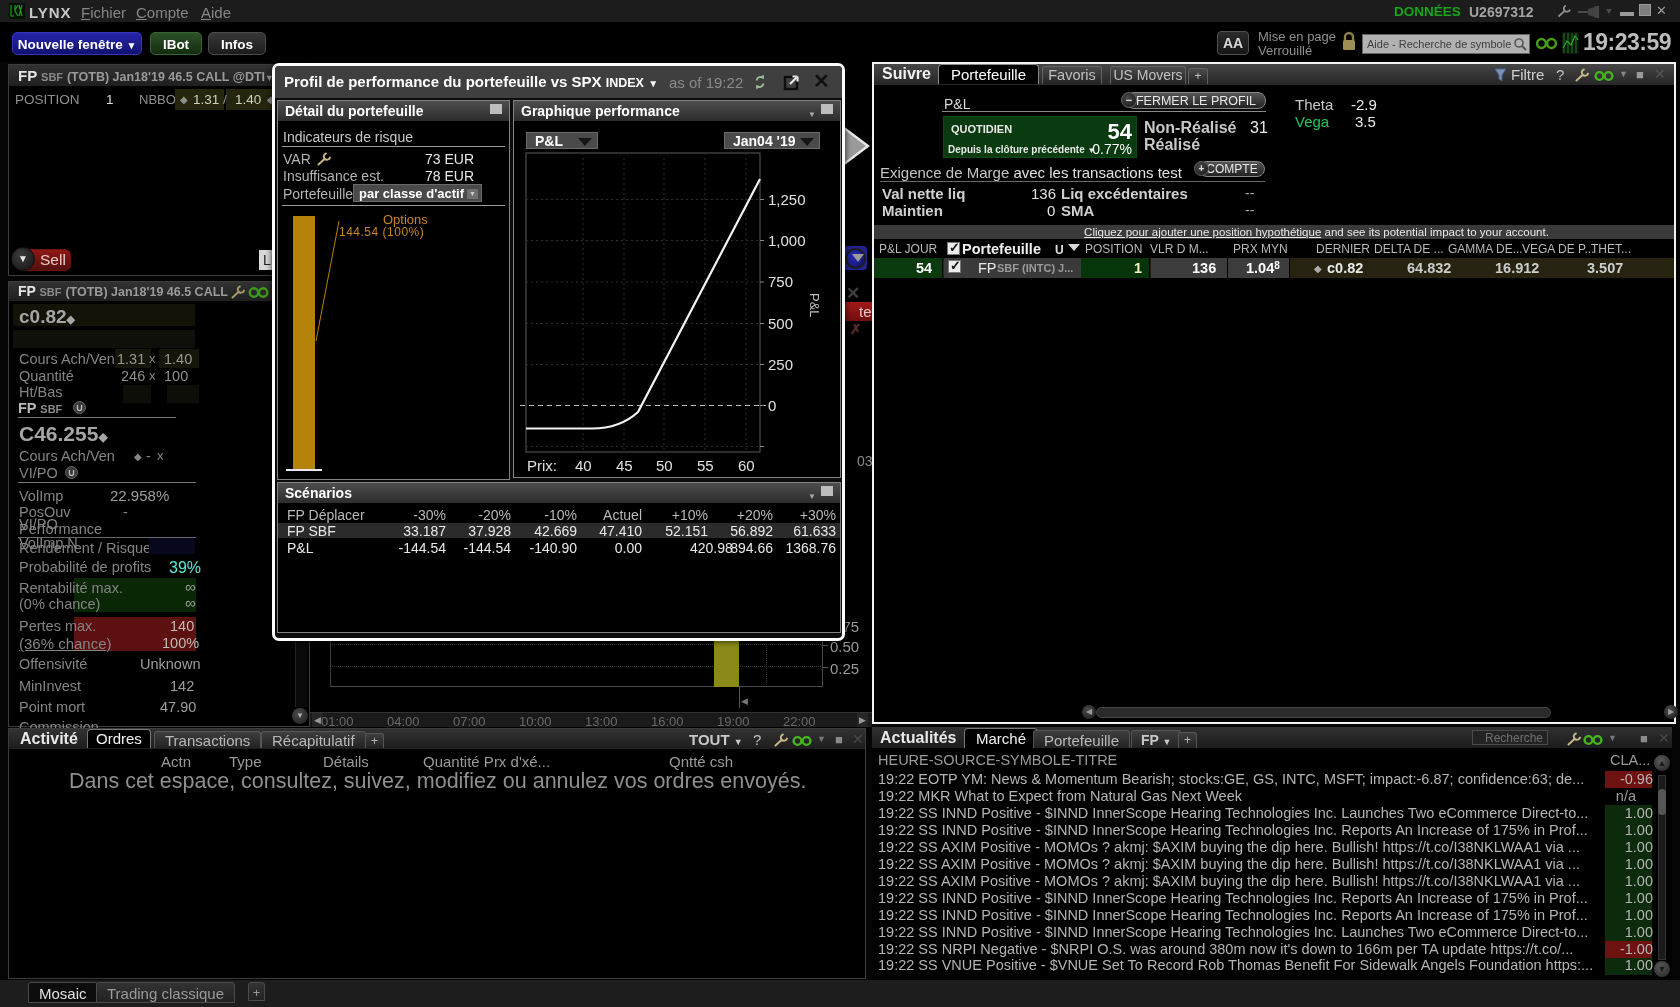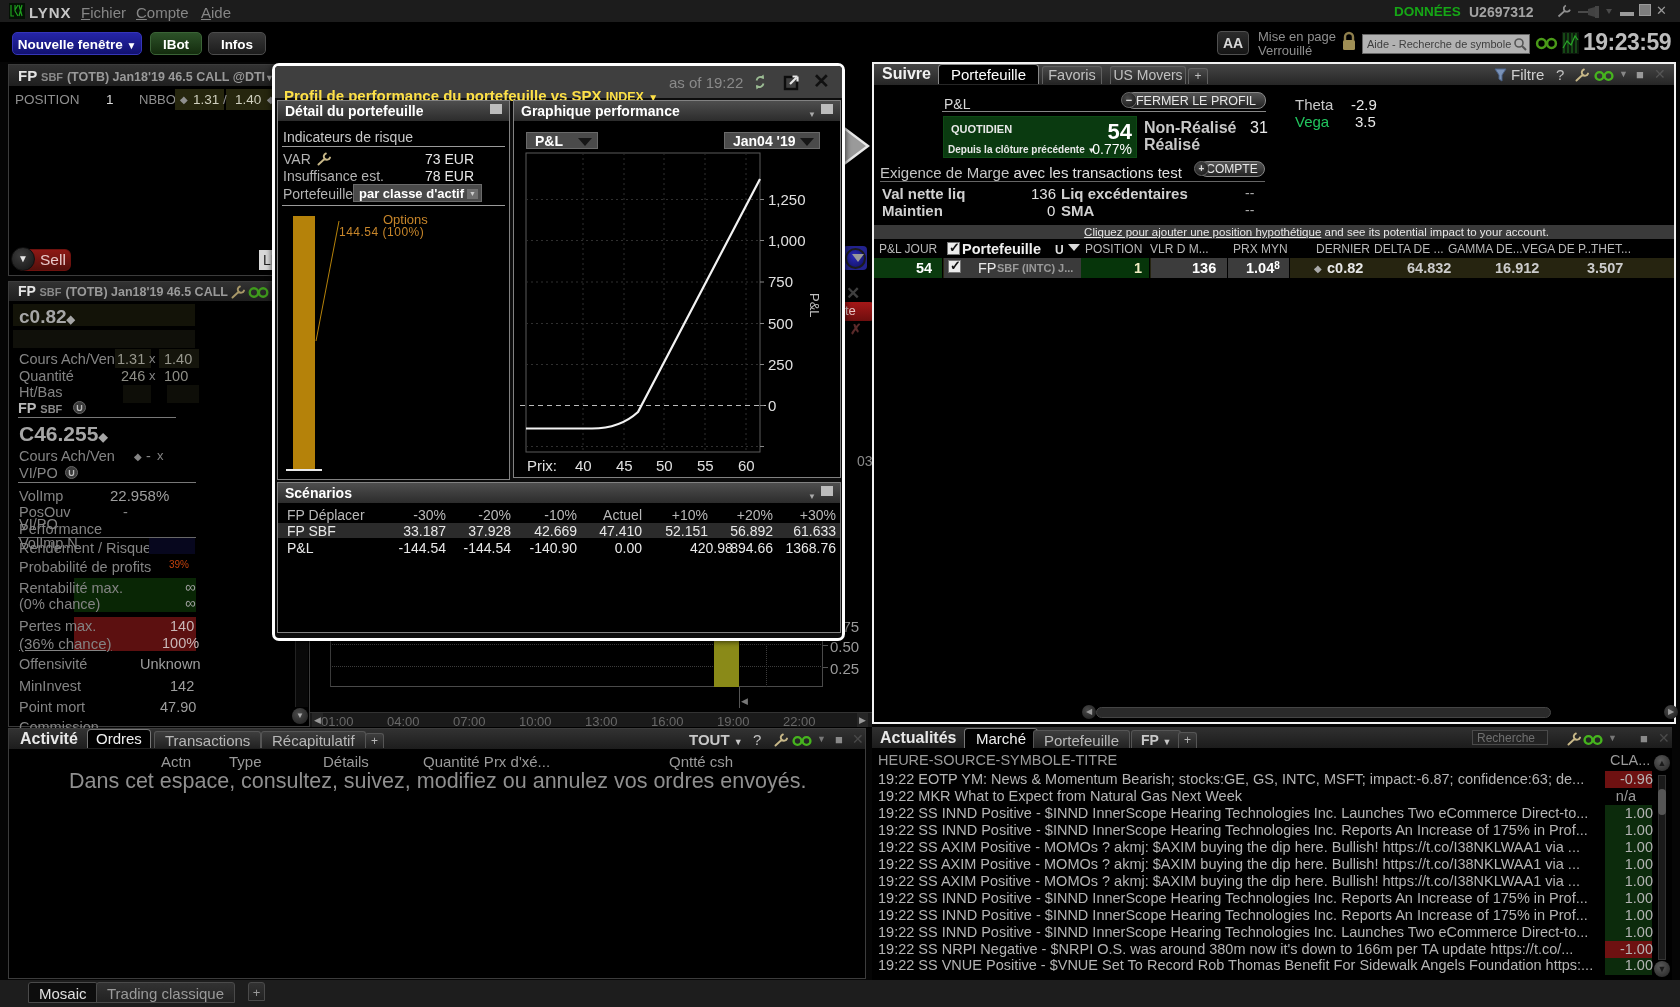--- a/index.html
+++ b/index.html
@@ -153,21 +153,21 @@
     <div class="abs" style="left:101px; top:205px; font-size:15px; color:#9e9e9e;">22.958%</div>
     <div class="abs" style="left:10px; top:222px; font-size:14.5px; color:#848484;">PosOuv</div>
     <div class="abs" style="left:114px; top:222px; font-size:14.5px; color:#848484;">-</div>
     <div class="abs" style="left:10px; top:234px; font-size:14.5px; color:#848484;">VI/PO</div>
     <div class="abs" style="left:10px; top:239px; font-size:14.5px; color:#848484;">Performance</div>
     <div class="abs" style="left:9px; top:255px; width:178px; border-top:1px solid #686868;"></div>
     <div class="abs" style="left:10px; top:253px; font-size:14.5px; color:#848484;">VolImp.N</div>
     <div class="abs" style="left:10px; top:258px; font-size:14.5px; color:#848484;">Rendement / Risque</div>
     <div class="abs" style="left:140px; top:256px; width:46px; height:16px; background:#07071e;"></div>
     <div class="abs" style="left:10px; top:277px; font-size:14.5px; color:#848484;">Probabilité de profits</div>
-    <div class="abs" style="left:160px; top:277px; font-size:10px; color:#c2410c;">39%</div>
+    <div class="abs" style="left:160px; top:277px; font-size:16px; color:#5eead4;">39%</div>
     <div class="abs" style="left:65px; top:296px; width:122px; height:34px; background:#092605;"></div>
     <div class="abs" style="left:10px; top:298px; font-size:14.5px; color:#848484;">Rentabilité max.</div>
     <div class="abs" style="left:176px; top:296px; font-size:15px; color:#9e9e9e;">∞</div>
 
     <div class="abs" style="left:10px; top:314px; font-size:14.5px; color:#848484;">(0% chance)</div>
     <div class="abs" style="left:176px; top:312px; font-size:15px; color:#9e9e9e;">∞</div>
     <div class="abs" style="left:65px; top:335px; width:122px; height:34px; background:#5c1010;"></div>
     <div class="abs" style="left:10px; top:336px; font-size:14.5px; color:#848484;">Pertes max.</div>
     <div class="abs" style="left:161px; top:336px; font-size:14.5px; color:#c8b8b8;">140</div>
 
@@ -187,21 +187,21 @@
 
   <div class="abs" id="midbg" style="left:310px; top:62px; width:562px; height:666px; background:#000;">
 
     <svg class="abs" style="left:530px; top:56px;" width="30" height="56" viewBox="0 0 30 56">
       <path d="M-8 1 L28 28 L-8 55 Z" fill="#9a9a9a" stroke="#e8e8e8" stroke-width="2.5"></path>
     </svg>
     <div class="abs" style="left:533px; top:184px; width:24px; height:24px; background:#23238e; border-radius:4px;"></div>
     <div class="abs" style="left:535px; top:186px; width:21px; height:21px; border-radius:50%; background:radial-gradient(circle at 40% 35%, #2a2ab8, #10105e); border:2px solid #1c1c1c;"></div>
     <div class="abs" style="left:542px; top:192px; width:0; height:0; border-left:6px solid transparent; border-right:6px solid transparent; border-top:8px solid #9a9a9a;"></div>
     <div class="abs" style="left:536px; top:221px; color:#3f3f3f; font-size:17px; font-weight:bold;">✕</div>
-    <div class="abs" style="left:530px; top:240px; width:36px; height:19px; background:linear-gradient(#a51818,#6e0e0e); border-radius:0 6px 6px 0; color:#e8c8c8; font-size:13px; padding:1px 0 0 5px;">te</div>
+    <div class="abs" style="left:530px; top:240px; width:36px; height:19px; background:linear-gradient(#a51818,#6e0e0e); border-radius:0 6px 6px 0; color:#e8c8c8; font-size:15px; padding:1px 0 0 19px;">te</div>
     <div class="abs" style="left:540px; top:259px; color:#5a2a2a; font-size:14px; font-weight:bold;">✗</div>
     <div class="abs" style="left:535px; top:391px; color:#8a8a8a; font-size:14px;padding-left:12px;">03</div>
 
     <div class="abs" style="left:20px; top:561px; width:493px; height:64px; border-left:1px solid #3a3a3a; border-bottom:1px solid #4a4a4a; border-right:1px solid #4a4a4a;"></div>
     <div class="abs" style="left:20px; top:582px; width:493px; border-top:1px dotted #3c3c3c;"></div>
     <div class="abs" style="left:20px; top:604px; width:493px; border-top:1px dotted #3c3c3c;"></div>
     <div class="abs" style="left:456px; top:582px; height:43px; border-left:1px dotted #3c3c3c;"></div>
     <div class="abs" style="left:404px; top:561px; width:25px; height:64px; background:#8a8a18;"></div>
     <div class="abs" style="left:520px; top:556px; color:#9a9a9a; font-size:15px;">0.75</div>
     <div class="abs" style="left:520px; top:576px; color:#9a9a9a; font-size:15px;">0.50</div>
@@ -352,21 +352,21 @@
     <div class="abs" style="left:60px; top:40px; color:#8f8f8f; font-size:21.5px;">Dans cet espace, consultez, suivez, modifiez ou annulez vos ordres envoyés.</div>
   </div>
 
   <div class="abs" id="newspanel" style="left:872px; top:727px; width:800px; height:258px; background:#000;">
     <div class="abs" style="left:0; top:0; width:800px; height:21px; background:linear-gradient(#303030,#1c1c1c);"></div>
     <span class="abs bold" style="left:8px; top:2px; color:#e8e8e8; font-size:16px;">Actualités</span>
     <div class="abs" style="left:92px; top:1px; height:20px; background:#000; border:1px solid #777; border-bottom:none; border-radius:4px 4px 0 0; color:#f0f0f0; font-size:15px; padding:1px 11px 0;">Marché</div>
     <div class="abs" style="left:161px; top:3px; height:18px; background:linear-gradient(#3e3e3e,#222); border:1px solid #555; border-bottom:none; border-radius:3px 3px 0 0; color:#b8b8b8; font-size:15px; padding:1px 10px 0;">Portefeuille</div>
     <div class="abs" style="left:259px; top:3px; height:18px; background:linear-gradient(#3e3e3e,#222); border:1px solid #555; border-bottom:none; border-radius:3px 3px 0 0; color:#c8c8c8; font-size:14px; font-weight:bold; padding:1px 9px 0;">FP <span style="font-size:9px;">▼</span></div>
     <div class="abs" style="left:306px; top:5px; width:19px; height:16px; background:linear-gradient(#3e3e3e,#222); border:1px solid #555; border-bottom:none; border-radius:3px 3px 0 0; color:#b8b8b8; font-size:12px; text-align:center;">+</div>
-    <div class="abs" style="left:600px; top:3px; width:76px; height:15px; background:#232323; border:1px solid #4a4a4a; color:#6f6f6f; font-size:12px; padding:0 0 0 4px;">Recherche</div>
+    <div class="abs" style="left:600px; top:3px; width:76px; height:15px; background:#232323; border:1px solid #4a4a4a; color:#6f6f6f; font-size:12px; padding:0 0 0 12px;">Recherche</div>
     <svg class="abs" style="left:694px; top:5px;" width="15" height="14" viewBox="0 0 15 14">
         <path d="M2.5 12.5 L8.7 6.8 M14.0 5.6 A3.2 3.2 0 1 1 9.9 1.5" stroke="#c8b888" stroke-width="1.9" fill="none" stroke-linecap="round"></path>
       </svg>
     <svg class="abs" style="left:711px; top:7px;" width="21" height="12" viewBox="0 0 21 12">
         <circle cx="5.5" cy="6" r="3.9" stroke="#46b41e" stroke-width="2.4" fill="none"></circle>
         <circle cx="14.5" cy="6" r="3.9" stroke="#46b41e" stroke-width="2.4" fill="none"></circle>
       </svg>
     <span class="abs" style="left:736px; top:6px; color:#777; font-size:9px;">▼</span>
     <span class="abs" style="left:768px; top:4px; color:#8a8a8a; font-size:13px;">■</span>
     <span class="abs" style="left:786px; top:3px; color:#4a4a4a; font-size:14px;">✕</span>
@@ -435,21 +435,21 @@
   </div>
 
   <div class="abs" id="bottabs" style="left:0px; top:980px; width:1680px; height:27px; background:#1d1d1d;">
     <div class="abs" style="left:28px; top:2px; height:21px; background:#0d0d0d; border:1px solid #4a4a4a; border-radius:3px 3px 0 0; color:#e0e0e0; font-size:15px; padding:2px 10px 0;">Mosaic</div>
     <div class="abs" style="left:96px; top:2px; height:21px; background:linear-gradient(#323232,#222); border:1px solid #4a4a4a; border-radius:3px 3px 0 0; color:#9a9a9a; font-size:15px; padding:2px 10px 0;">Trading classique</div>
     <div class="abs" style="left:248px; top:2px; width:17px; height:19px; background:linear-gradient(#323232,#222); border:1px solid #4a4a4a; border-radius:3px 3px 0 0; color:#9a9a9a; font-size:13px; text-align:center; padding-top:2px;">+</div>
   </div>
 
   <div id="dialog">
     <div id="dlg-title">
-      <span class="abs bold" style="left:9px; top:21px; color:#fde047; font-size:15px; white-space:nowrap;">Profil de performance du portefeuille vs SPX <span style="font-size:12.5px;">INDEX</span> <span style="font-size:10px;">▼</span></span>
+      <span class="abs bold" style="left:9px; top:7px; color:#ffffff; font-size:15px; white-space:nowrap;">Profil de performance du portefeuille vs SPX <span style="font-size:12.5px;">INDEX</span> <span style="font-size:10px;">▼</span></span>
       <span class="abs" style="left:394px; top:8px; color:#8a8a8a; font-size:15px;">as of 19:22</span>
       <svg class="abs" style="left:477px; top:8px;" width="16" height="16" viewBox="0 0 16 16">
         <path d="M4.5 6.5 a4.5 4.5 0 0 1 7-2.8 M11.5 9.5 a4.5 4.5 0 0 1 -7 2.8" stroke="#9cbc94" stroke-width="1.8" fill="none"></path>
         <path d="M11.5 0.5 L12 5 L7.8 3.8 Z M4.5 15.5 L4 11 L8.2 12.2 Z" fill="#9cbc94"></path>
       </svg>
       <svg class="abs" style="left:508px; top:8px;" width="17" height="17" viewBox="0 0 17 17">
         <rect x="2" y="3" width="12" height="12" fill="#3f3f3f" stroke="#0d0d0d" stroke-width="2.4"></rect>
         <path d="M7 10 L13.5 3.5" stroke="#e8e8e8" stroke-width="2.2" fill="none"></path>
         <path d="M14.5 2.5 h-5 v0 M14.5 2.5 v5" stroke="#e8e8e8" stroke-width="2.2" fill="none"></path>
       </svg>

